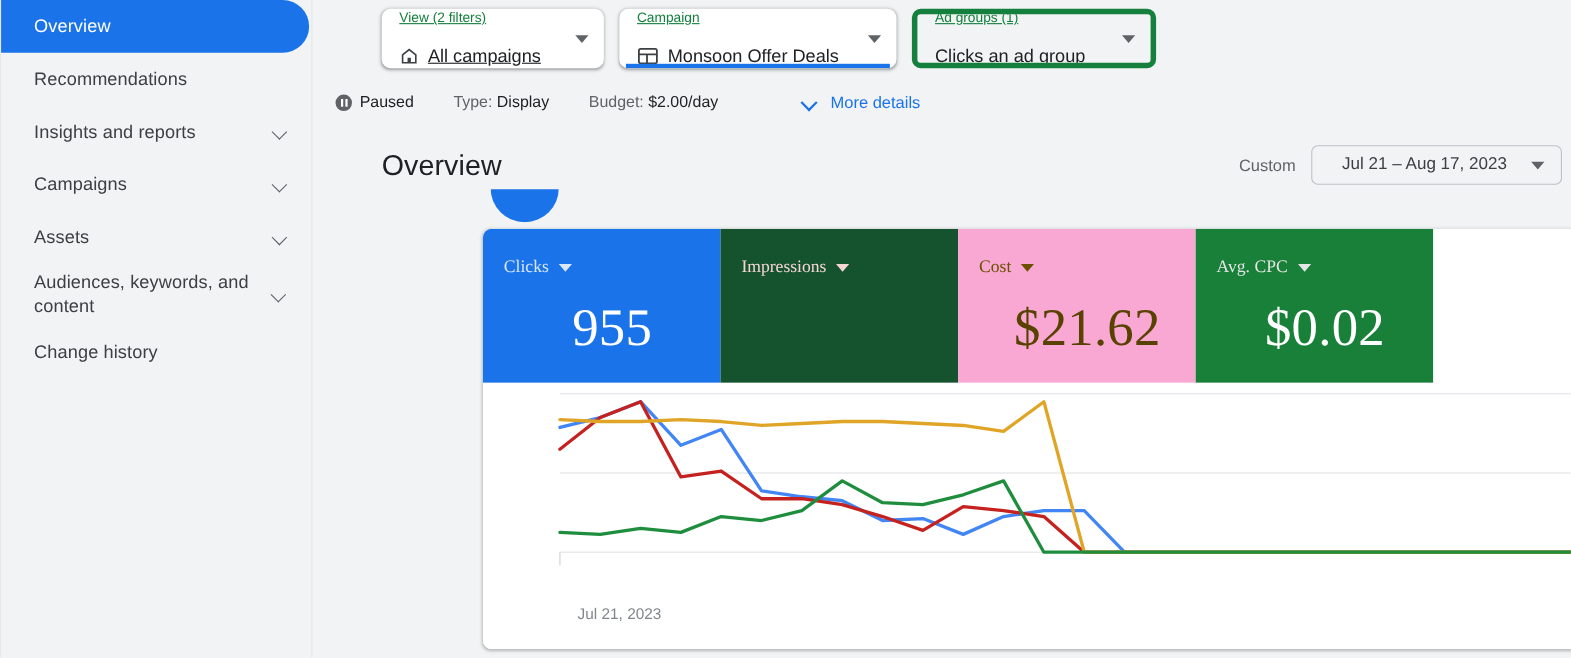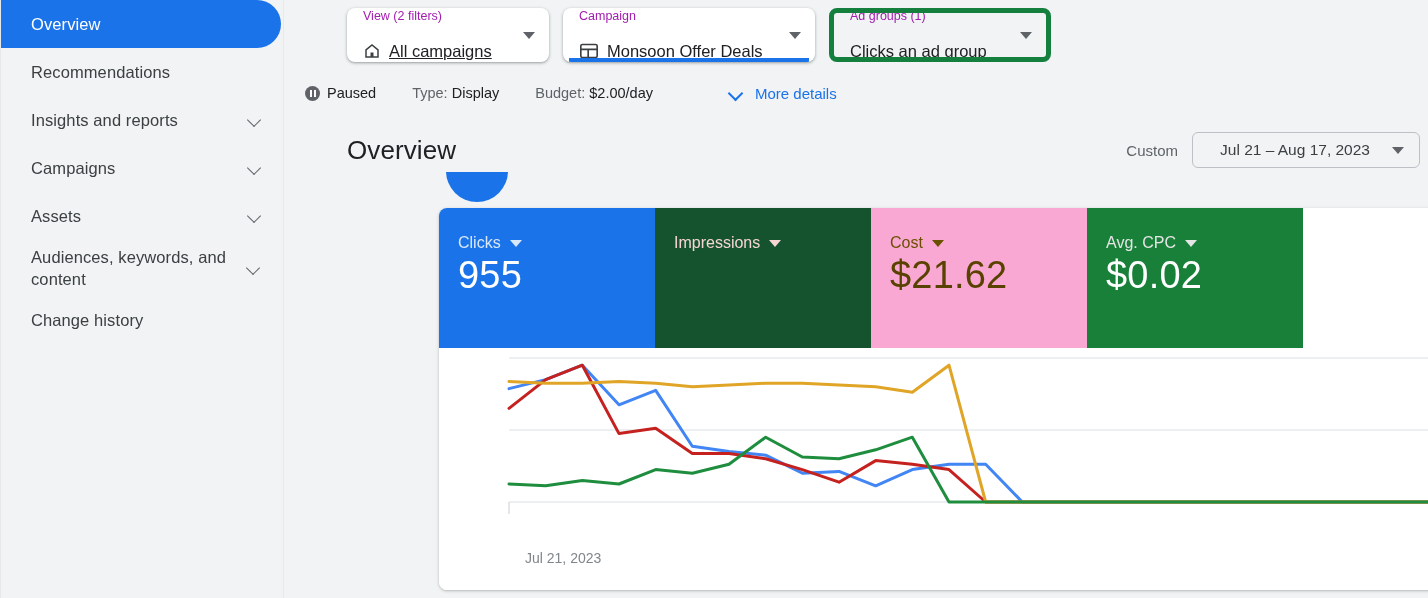--- a/index.html
+++ b/index.html
@@ -79,22 +79,22 @@
     box-shadow: 0 1px 2px rgba(60,64,67,.3), 0 1px 3px 1px rgba(60,64,67,.15);
     cursor: pointer;
     overflow: hidden;
   }
   .sel-card.outlined {
     background: transparent;
     box-shadow: none;
     border: 5px solid #15803d;
   }
   .sel-card .cap {
-    font-size: 12.5px; color: #a21caf;
-    line-height: 15px; margin-bottom: 17px;
+    font-size: 12.5px; color: #15803d;
+    line-height: 15px; margin-bottom: 17px; text-decoration: underline;
   }
   .sel-card .valrow {
     display: flex; align-items: center; gap: 8px;
     font-size: 16.5px; color: #202124;
     line-height: 20px;
   }
   .sel-card .valrow .txt { white-space: nowrap; }
   .sel-card .valrow .txt.underline { text-decoration: underline; }
   .sel-arrow {
     position: absolute; right: 14px; top: 50%;
@@ -206,29 +206,30 @@
     overflow: hidden;
   }
   .metric-strip {
     display: flex; height: 140px; width: 100%;
   }
   .metric {
     flex: 0 0 216px;
     padding: 26px 0 0 19px;
     cursor: pointer;
     position: relative;
+    font-family: Liberation Serif, serif;
   }
   .metric .mlabel {
     display: flex; align-items: center; gap: 9px;
     font-size: 16px; line-height: 18px;
   }
   .metric .mval {
-    margin-top: 0;
-    font-size: 38px; line-height: 46px;
-    font-weight: 400; letter-spacing: .2px;
+    margin-top: 24px;
+    font-size: 48px; line-height: 46px;
+    font-weight: 400; letter-spacing: .2px; text-align: center;
   }
   .m-arrow {
     width: 0; height: 0;
     border-left: 6px solid transparent;
     border-right: 6px solid transparent;
     border-top: 7px solid currentColor;
     display: inline-block;
   }
   .metric.fill { flex: 1 1 auto; background: #ffffff; }
 

